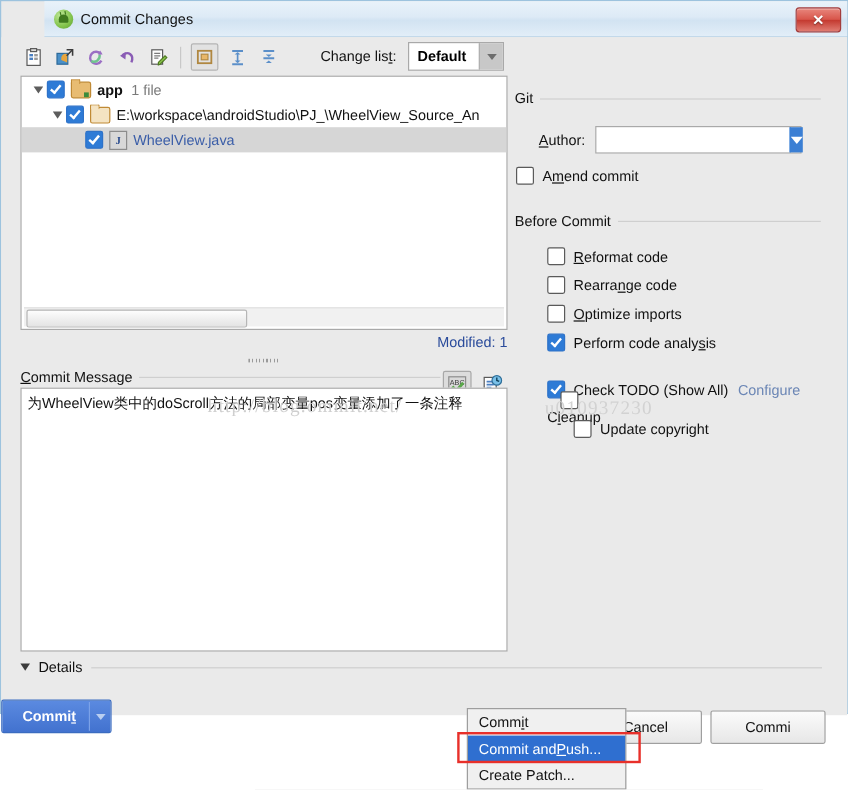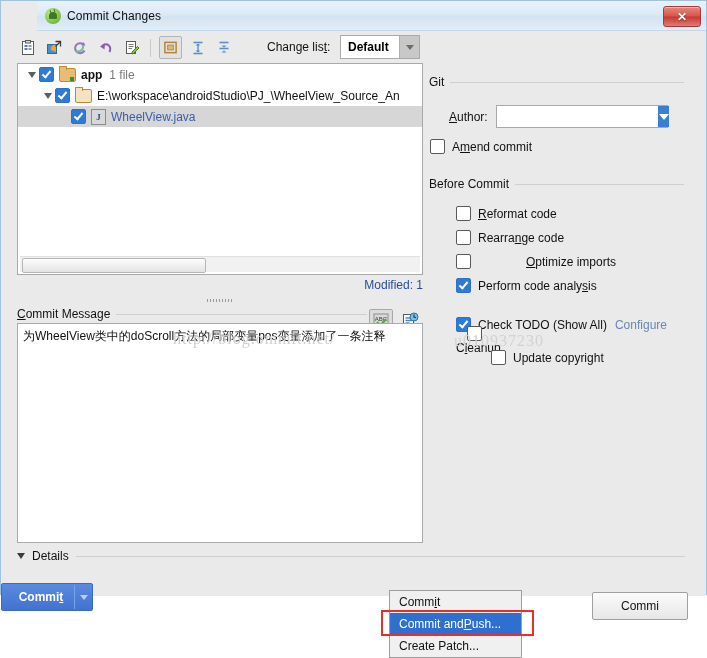--- a/index.html
+++ b/index.html
@@ -418,49 +418,50 @@
     </div>
 
     <div class="chk-row" style="left:455px;top:175px;">
       <span class="chk"></span>
       <span><span class="u">R</span>eformat code</span>
     </div>
     <div class="chk-row" style="left:455px;top:199px;">
       <span class="chk"></span>
       <span>Rearra<span class="u">n</span>ge code</span>
     </div>
-    <div class="chk-row" style="left:455px;top:223px;gap:48px;">
+    <div class="chk-row" style="left:455px;top:223px;">
       <span class="chk"></span>
       <span><span class="u">O</span>ptimize imports</span>
     </div>
     <div class="chk-row" style="left:455px;top:247px;">
       <span class="chk on"></span>
       <span>Perform code analy<span class="u">s</span>is</span>
     </div>
     <div class="chk-row" style="left:455px;top:271px;margin-top:15px;">
       <span class="chk on"></span>
       <span>Check TODO (Show All)</span>
       <span class="configure-link">Configure</span>
     </div>
     <div class="chk-row" style="left:455px;top:295px;flex-direction:column;">
       <span class="chk"></span>
       <span>C<span class="u">l</span>eanup</span>
     </div>
-    <div class="chk-row" style="left:452px;top:319px;padding-left:38px;">
+    <div class="chk-row" style="left:439px;top:319px;padding-left:38px;">
       <span class="chk"></span>
       <span>Update copyright</span>
     </div>
 
     <div class="footer">
       <div class="btn-commit">
         <span class="txt">Commi<span class="u">t</span></span>
         <span class="split">
             <i class="tri-down-s"></i>
           </span>
       </div>
+      <div class="btn btn-cancel">Cancel</div>
       <div class="btn btn-help">Commi</div>
     </div>
 
   </div>
 </div>
 
 <div class="watermark">http://blog.ommit.net/</div>
 <div class="watermark second">u010937230</div>
 
 <div class="menu">

